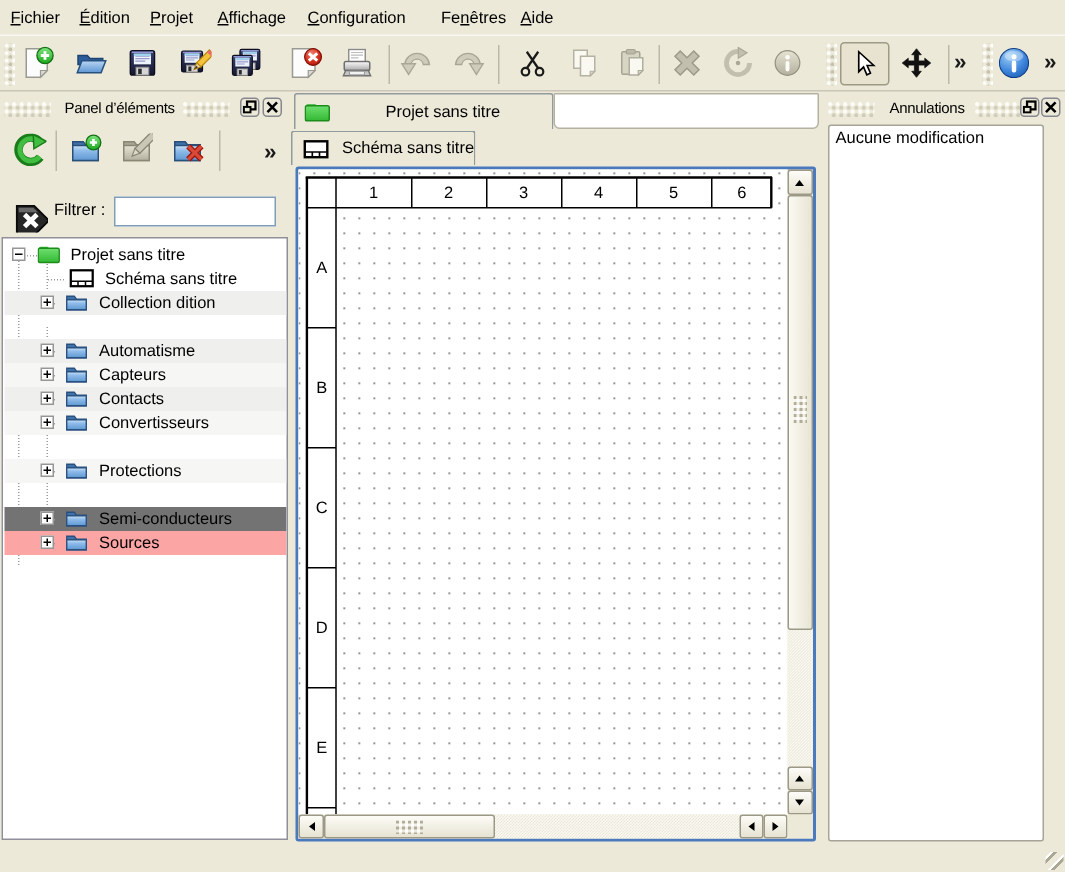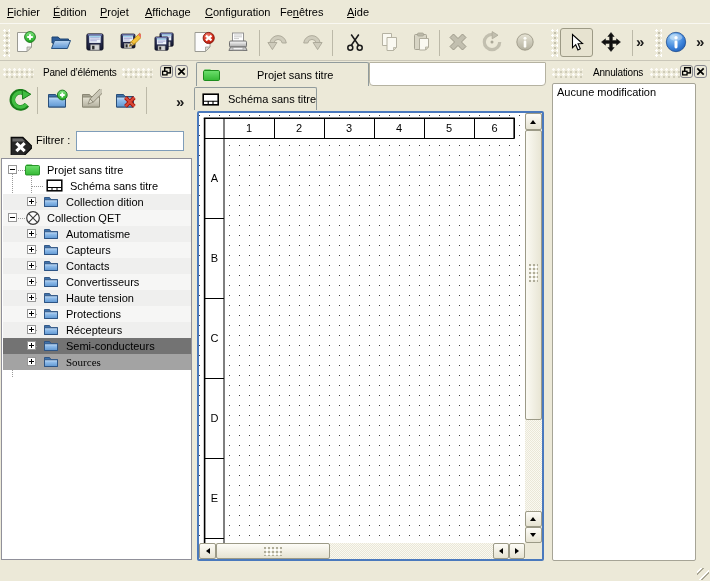--- a/index.html
+++ b/index.html
@@ -88,21 +88,21 @@
         <stop offset="1" stop-color="#14172e"></stop>
       </linearGradient>
 </defs>
   </svg>
 <div id="menubar">
     <span style="left:7px"><span class="mn">F</span>ichier</span>
     <span style="left:53px"><span class="mn">É</span>dition</span>
     <span style="left:100px"><span class="mn">P</span>rojet</span>
     <span style="left:145px"><span class="mn">A</span>ffichage</span>
     <span style="left:205px"><span class="mn">C</span>onfiguration</span>
-    <span style="left:280px">Fe<span class="mn">n</span>êtres</span>
+    <span style="left:294px">Fe<span class="mn">n</span>êtres</span>
     <span style="left:347px"><span class="mn">A</span>ide</span>
   </div>
 <div id="toolbar">
     <div class="handle" style="left:3px"></div>
     <svg class="ticon" style="left:15px;" viewBox="0 0 22 22" width="22" height="22">
       <path d="M2.5,1.5 H16.5 V16 L12,20.5 H2.5 Z" fill="#fcfcfc" stroke="#9a9a92" stroke-width="1"></path>
       <path d="M16.5,16 L12,20.5 V16 Z" fill="#dadad2" stroke="#9a9a92" stroke-width="0.8"></path>
       <circle cx="15" cy="6" r="5.4" fill="url(#gGreen)" stroke="#157015" stroke-width="0.9"></circle>
       <path d="M15,3.2 V8.8 M12.2,6 H17.8" stroke="#fff" stroke-width="1.9"></path>
     </svg>
@@ -313,31 +313,20 @@
       <div class="exp" style="left:24px;top:3px;">
         <span class="h"></span>
         <span class="v"></span>
       </div>
       <svg class="ticn16" style="left:40px;top:0px" viewBox="0 0 18 16" width="18" height="16">
         <path d="M1.5,3.5 H6.5 L8,5.5 H14.5 V12.5 H1.5 Z" fill="#3f72ab" stroke="#2a5080" stroke-width="0.9"></path>
         <path d="M1.5,5.8 H14.5 V12.5 H1.5 Z" fill="url(#gBlueF)" stroke="#2a5080" stroke-width="0.9"></path>
       </svg>
       <span class="lbl" style="left:63px">Collection dition</span>
     </div>
-    <div class="trow" style="top:51px;background:#f6f6f5;">
-      <div class="hdot" style="left:15px;top:8px;width:7px"></div>
-      <div class="exp" style="left:5px;top:3px;">
-        <span class="h"></span>
-      </div>
-      <svg class="ticn16" style="left:22px;top:0px" viewBox="0 0 18 16" width="18" height="16">
-        <circle cx="8" cy="8" r="6.3" fill="#fdfdfd" stroke="#3c3c3c" stroke-width="1.2"></circle>
-        <path d="M3.7,3.7 L12.3,12.3 M12.3,3.7 L3.7,12.3" stroke="#3c3c3c" stroke-width="1.1"></path>
-      </svg>
-      <span class="lbl" style="left:44px">Collection QET</span>
-    </div>
     <div class="trow" style="top:67px;background:#efefee;">
       <div class="hdot" style="left:29px;top:8px;width:6px"></div>
       <div class="exp" style="left:24px;top:3px;">
         <span class="h"></span>
         <span class="v"></span>
       </div>
       <svg class="ticn16" style="left:40px;top:0px" viewBox="0 0 18 16" width="18" height="16">
         <path d="M1.5,3.5 H6.5 L8,5.5 H14.5 V12.5 H1.5 Z" fill="#3f72ab" stroke="#2a5080" stroke-width="0.9"></path>
         <path d="M1.5,5.8 H14.5 V12.5 H1.5 Z" fill="url(#gBlueF)" stroke="#2a5080" stroke-width="0.9"></path>
       </svg>
@@ -372,69 +361,45 @@
       <div class="exp" style="left:24px;top:3px;">
         <span class="h"></span>
         <span class="v"></span>
       </div>
       <svg class="ticn16" style="left:40px;top:0px" viewBox="0 0 18 16" width="18" height="16">
         <path d="M1.5,3.5 H6.5 L8,5.5 H14.5 V12.5 H1.5 Z" fill="#3f72ab" stroke="#2a5080" stroke-width="0.9"></path>
         <path d="M1.5,5.8 H14.5 V12.5 H1.5 Z" fill="url(#gBlueF)" stroke="#2a5080" stroke-width="0.9"></path>
       </svg>
       <span class="lbl" style="left:63px">Convertisseurs</span>
     </div>
-    <div class="trow" style="top:131px;background:#efefee;">
-      <div class="hdot" style="left:29px;top:8px;width:6px"></div>
-      <div class="exp" style="left:24px;top:3px;">
-        <span class="h"></span>
-        <span class="v"></span>
-      </div>
-      <svg class="ticn16" style="left:40px;top:0px" viewBox="0 0 18 16" width="18" height="16">
-        <path d="M1.5,3.5 H6.5 L8,5.5 H14.5 V12.5 H1.5 Z" fill="#3f72ab" stroke="#2a5080" stroke-width="0.9"></path>
-        <path d="M1.5,5.8 H14.5 V12.5 H1.5 Z" fill="url(#gBlueF)" stroke="#2a5080" stroke-width="0.9"></path>
-      </svg>
-      <span class="lbl" style="left:63px">Haute tension</span>
-    </div>
     <div class="trow" style="top:147px;background:#f6f6f5;">
       <div class="hdot" style="left:29px;top:8px;width:6px"></div>
       <div class="exp" style="left:24px;top:3px;">
         <span class="h"></span>
         <span class="v"></span>
       </div>
       <svg class="ticn16" style="left:40px;top:0px" viewBox="0 0 18 16" width="18" height="16">
         <path d="M1.5,3.5 H6.5 L8,5.5 H14.5 V12.5 H1.5 Z" fill="#3f72ab" stroke="#2a5080" stroke-width="0.9"></path>
         <path d="M1.5,5.8 H14.5 V12.5 H1.5 Z" fill="url(#gBlueF)" stroke="#2a5080" stroke-width="0.9"></path>
       </svg>
       <span class="lbl" style="left:63px">Protections</span>
     </div>
-    <div class="trow" style="top:163px;background:#efefee;">
-      <div class="hdot" style="left:29px;top:8px;width:6px"></div>
-      <div class="exp" style="left:24px;top:3px;">
-        <span class="h"></span>
-        <span class="v"></span>
-      </div>
-      <svg class="ticn16" style="left:40px;top:0px" viewBox="0 0 18 16" width="18" height="16">
-        <path d="M1.5,3.5 H6.5 L8,5.5 H14.5 V12.5 H1.5 Z" fill="#3f72ab" stroke="#2a5080" stroke-width="0.9"></path>
-        <path d="M1.5,5.8 H14.5 V12.5 H1.5 Z" fill="url(#gBlueF)" stroke="#2a5080" stroke-width="0.9"></path>
-      </svg>
-      <span class="lbl" style="left:63px">Récepteurs</span>
-    </div>
     <div class="trow" style="top:179px;background:#737373;">
       <div class="hdot" style="left:29px;top:8px;width:6px"></div>
       <div class="exp" style="left:24px;top:3px;">
         <span class="h"></span>
         <span class="v"></span>
       </div>
       <svg class="ticn16" style="left:40px;top:0px" viewBox="0 0 18 16" width="18" height="16">
         <path d="M1.5,3.5 H6.5 L8,5.5 H14.5 V12.5 H1.5 Z" fill="#3f72ab" stroke="#2a5080" stroke-width="0.9"></path>
         <path d="M1.5,5.8 H14.5 V12.5 H1.5 Z" fill="url(#gBlueF)" stroke="#2a5080" stroke-width="0.9"></path>
       </svg>
       <span class="lbl" style="left:63px">Semi-conducteurs</span>
     </div>
-    <div class="trow" style="top:195px;background:#a3a3a3;font-family:Liberation Serif, serif;">
+    <div class="trow" style="top:195px;background:#fca5a5;">
       <div class="hdot" style="left:29px;top:8px;width:6px"></div>
       <div class="exp" style="left:24px;top:3px;">
         <span class="h"></span>
         <span class="v"></span>
       </div>
       <svg class="ticn16" style="left:40px;top:0px" viewBox="0 0 18 16" width="18" height="16">
         <path d="M1.5,3.5 H6.5 L8,5.5 H14.5 V12.5 H1.5 Z" fill="#3f72ab" stroke="#2a5080" stroke-width="0.9"></path>
         <path d="M1.5,5.8 H14.5 V12.5 H1.5 Z" fill="url(#gBlueF)" stroke="#2a5080" stroke-width="0.9"></path>
       </svg>
       <span class="lbl" style="left:63px">Sources</span>

